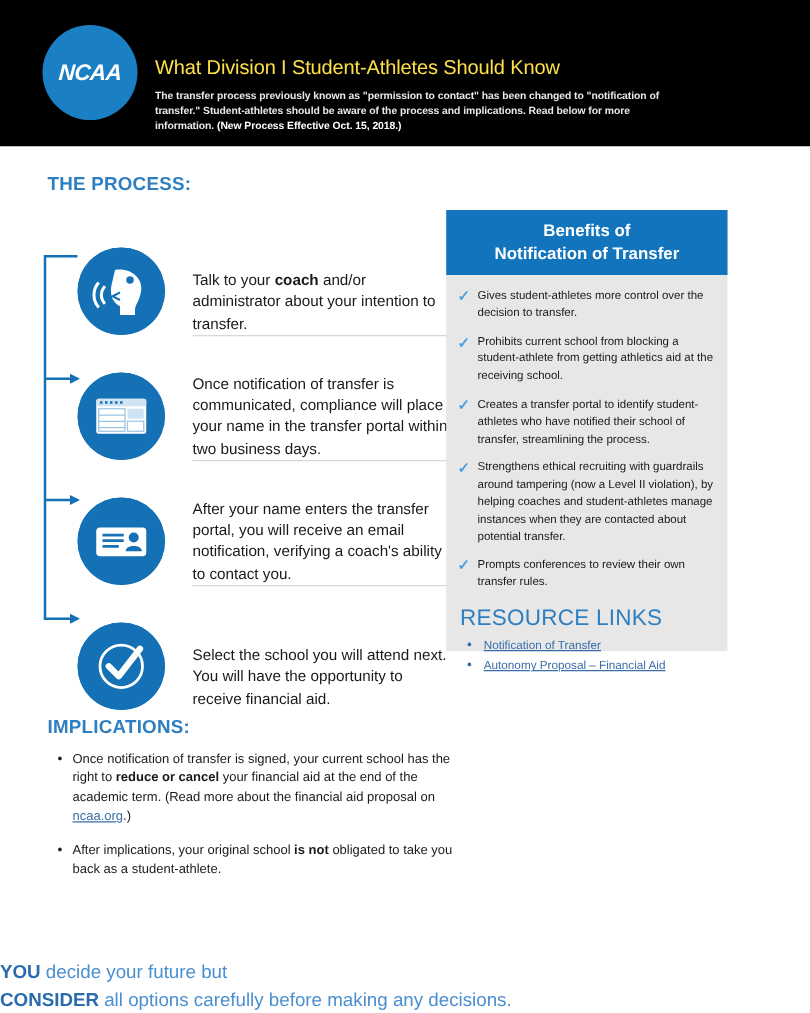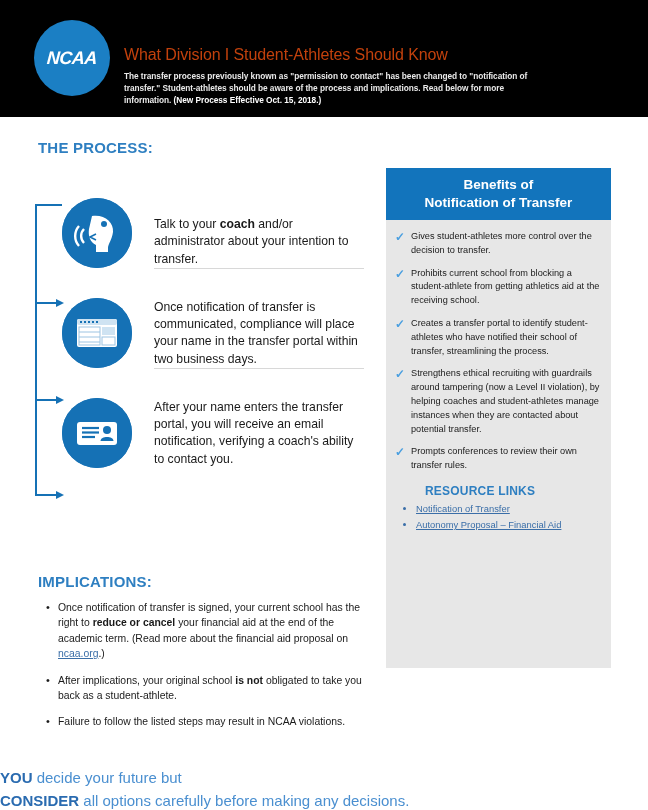--- a/index.html
+++ b/index.html
@@ -51,21 +51,21 @@
     font-weight: normal;
     color: #ffffff;
     letter-spacing: -0.3px;
     line-height: 1.05;
   }
   .header-subtitle {
     position: absolute;
     left: 124px; top: 46px;
     font-size: 16px;
     font-weight: normal;
-    color: #c2410c;
+    color: #fde047;
     letter-spacing: -0.1px;
   }
   .header-para {
     position: absolute;
     left: 124px; top: 70px;
     width: 412px;
     font-size: 8.3px;
     font-weight: bold;
     color: #e9e9e9;
     line-height: 1.45;
@@ -125,23 +125,23 @@
   .connector {
     position: absolute;
     left: 32px; top: 200px;
     width: 32px;
     height: 300px;
   }
 
   
   .panel {
     position: absolute;
-    left: 386px; top: 168px;
+    left: 357px; top: 168px;
     width: 225px;
-    height: 500px;
+    height: 353px;
     background: #e7e7e7;
   }
   .panel-header {
     background: #1274bc;
     height: 52px;
     display: flex;
     flex-direction: column;
     align-items: center;
     justify-content: center;
     color: #ffffff;
@@ -165,26 +165,25 @@
     line-height: 1;
     font-weight: bold;
   }
   .benefit-text {
     font-size: 9.2px;
     line-height: 1.5;
     color: #1a1a1a;
     padding-left: 2px;
   }
   .resource-heading {
-    font-size: 12px;
-    font-weight: bold;
+    font-size: 18px;
+    font-weight: normal;
     color: #2e7fc1;
     padding: 2px 0 3px 11px;
     letter-spacing: 0.2px;
-    margin-left: 28px;
   }
   .resource-list {
     margin: 0;
     padding: 0 0 0 30px;
     list-style: disc;
   }
   .resource-list li {
     font-size: 9.4px;
     line-height: 1.75;
     color: #3a6ea8;
@@ -310,20 +309,30 @@
         <line x1="20" y1="30" x2="37" y2="30" stroke="#1571b5" stroke-width="2.2"></line>
         <line x1="20" y1="34.5" x2="37" y2="34.5" stroke="#1571b5" stroke-width="2.2"></line>
         <line x1="20" y1="39" x2="33" y2="39" stroke="#1571b5" stroke-width="2.2"></line>
         <circle cx="45" cy="32" r="4" fill="#1571b5"></circle>
         <path d="M38.5 43 C38.5 37.5 51.5 37.5 51.5 43 Z" fill="#1571b5"></path>
       </svg>
     </div>
     <div class="step-text">After your name enters the transfer portal, you will receive an email notification, verifying a coach's ability to contact you.</div>
   </div>
 
+  <div class="process-step">
+    <div class="step-icon">
+      <svg viewBox="0 0 70 70" width="70" height="70">
+        <circle cx="35" cy="35" r="35" fill="#1571b5"></circle>
+        <circle cx="35" cy="35" r="17" fill="none" stroke="#ffffff" stroke-width="2.2"></circle>
+        <path d="M25 35 L33 43 L50 21" fill="none" stroke="#ffffff" stroke-width="5" stroke-linecap="round" stroke-linejoin="round"></path>
+      </svg>
+    </div>
+    <div class="step-text">Select the school you will attend next. You will have the opportunity to receive financial aid.</div>
+  </div>
 
 </div>
 
 <div class="panel">
   <div class="panel-header">
     <div>Benefits of</div>
     <div>Notification of Transfer</div>
   </div>
   <div class="benefits">
     <div class="benefit">
@@ -351,19 +360,18 @@
   <ul class="resource-list">
     <li><span>Notification of Transfer</span></li>
     <li><span>Autonomy Proposal –  Financial Aid</span></li>
   </ul>
 </div>
 
 <div class="sec-heading" id="implications-heading">IMPLICATIONS:</div>
 <ul class="impl-list">
   <li><span>Once notification of transfer is signed, your current school has the right to </span><b>reduce or cancel</b><span> your financial aid at the end of the academic term. (Read more about the financial aid proposal on </span><span class="link">ncaa.org</span><span>.)</span></li>
   <li><span>After implications, your original school </span><b>is not</b><span> obligated to take you back as a student-athlete.</span></li>
-  <li><span>Failure to follow the listed steps may result in NCAA violations.</span></li>
 </ul>
 
 <div class="footer">
   <div><b>YOU</b><span> decide your future but</span></div>
   <div><b>CONSIDER</b><span> all options carefully before making any decisions.</span></div>
 </div>
 
 </body></html>

